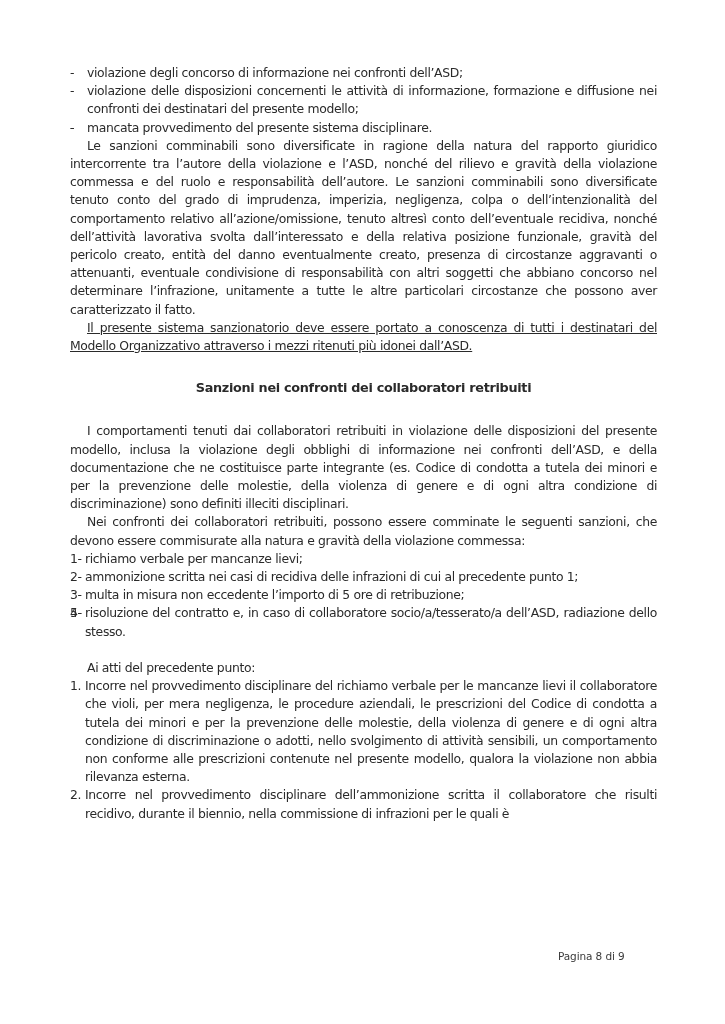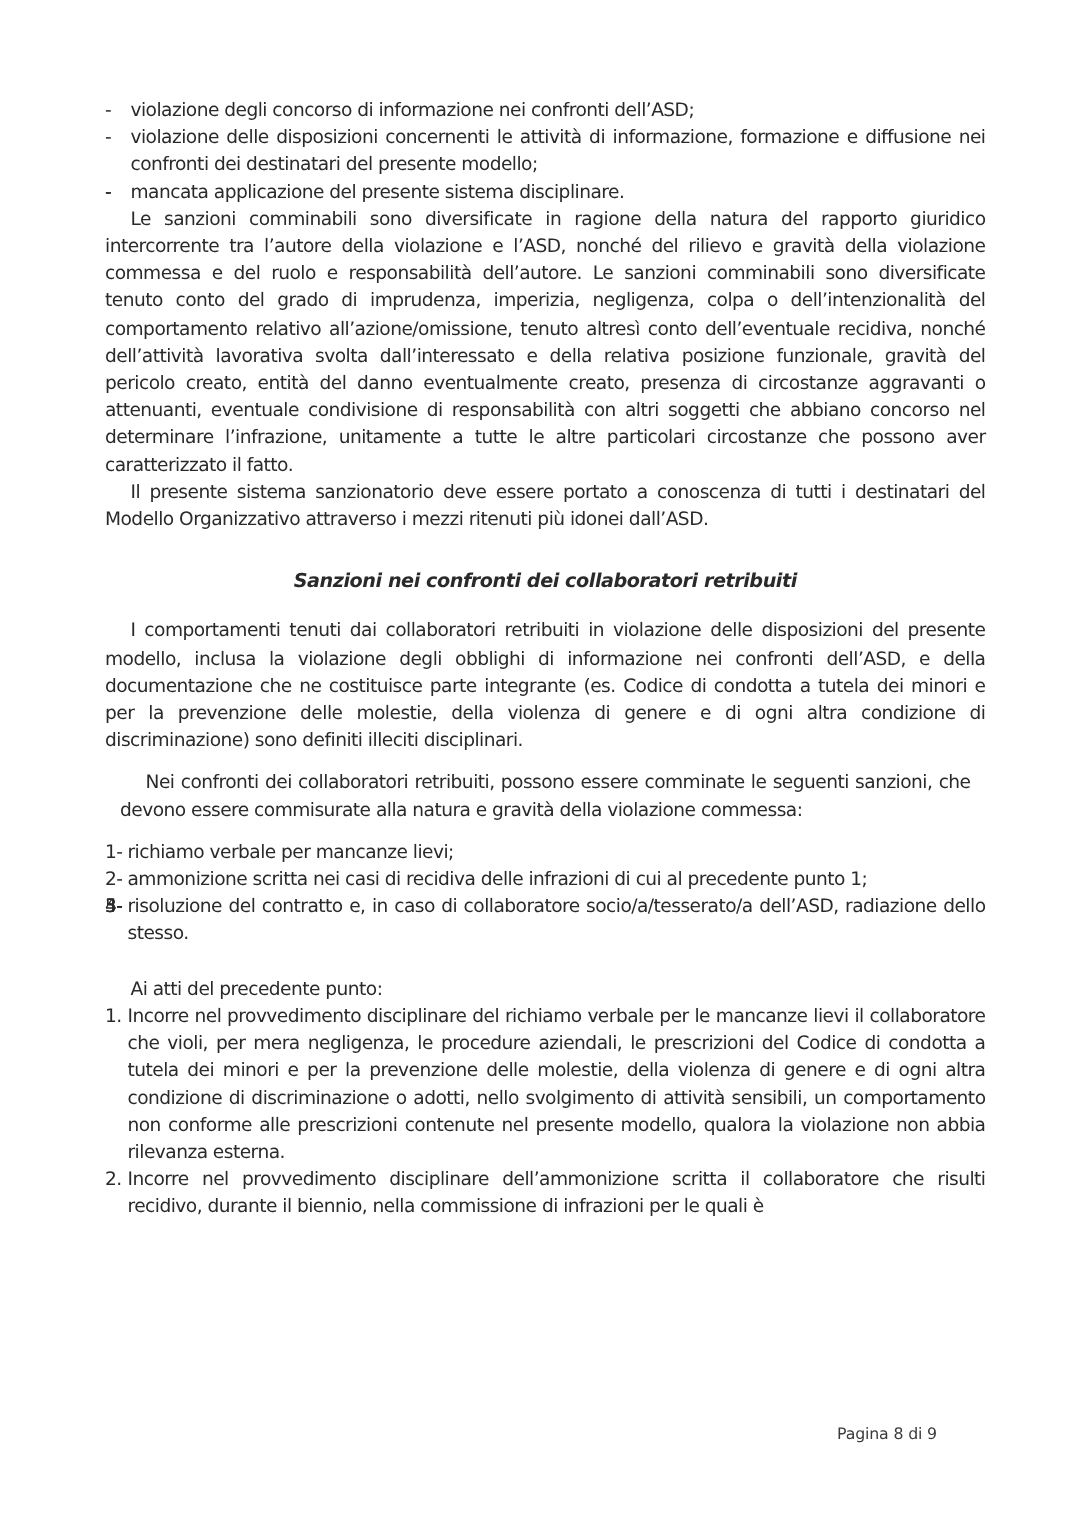--- a/index.html
+++ b/index.html
@@ -32,24 +32,23 @@
       top: 0;
     }
     .para {
       text-indent: 17px;
       text-align: justify;
     }
     .heading {
       text-align: center;
       font-weight: bold;
       margin-top: 24px;
-      margin-bottom: 14px;
+      margin-bottom: 25px;
       font-size: 12.8px;
       letter-spacing: -0.3px;
-      font-style: italic;
     }
     .num-item {
       position: relative;
       padding-left: 15px;
       text-align: justify;
     }
     .num-item .mark {
       position: absolute;
       left: 0;
       top: 0;
@@ -76,43 +75,44 @@
     </div>
     <div class="dash-item">
       <span class="mark">-</span>
       <span>violazione delle disposizioni concernenti le attività di informazione, formazione e diffusione nei confronti dei destinatari del presente modello;</span>
     </div>
     <div class="dash-item">
       <span class="mark">-</span>
     </div>
     <div class="dash-item">
       <span class="mark">-</span>
-      <span>mancata applicazione del presente sistema disciplinare.</span>
+      <span>mancata provvedimento del presente sistema disciplinare.</span>
     </div>
   </div>
 
   <p class="para" style="margin:0;">Le sanzioni comminabili sono diversificate in ragione della natura del rapporto giuridico intercorrente tra l’autore della violazione e l’ASD, nonché del rilievo e gravità della violazione commessa e del ruolo e responsabilità dell’autore. Le sanzioni comminabili sono diversificate tenuto conto del grado di imprudenza, imperizia, negligenza, colpa o dell’intenzionalità del comportamento relativo all’azione/omissione, tenuto altresì conto dell’eventuale recidiva, nonché dell’attività lavorativa svolta dall’interessato e della relativa posizione funzionale, gravità del pericolo creato, entità del danno eventualmente creato, presenza di circostanze aggravanti o attenuanti, eventuale condivisione di responsabilità con altri soggetti che abbiano concorso nel determinare l’infrazione, unitamente a tutte le altre particolari circostanze che possono aver caratterizzato il fatto.</p>
-  <p class="para" style="margin:0;">Il presente sistema sanzionatorio deve essere portato a conoscenza di tutti i destinatari del Modello Organizzativo attraverso i mezzi ritenuti più idonei dall’ASD.</p>
+  <p class="para" style="margin:0;text-decoration:underline;">Il presente sistema sanzionatorio deve essere portato a conoscenza di tutti i destinatari del Modello Organizzativo attraverso i mezzi ritenuti più idonei dall’ASD.</p>
 
   <div class="heading">Sanzioni nei confronti dei collaboratori retribuiti</div>
 
   <p class="para" style="margin:0;">I comportamenti tenuti dai collaboratori retribuiti in violazione delle disposizioni del presente modello, inclusa la violazione degli obblighi di informazione nei confronti dell’ASD, e della documentazione che ne costituisce parte integrante (es. Codice di condotta a tutela dei minori e per la prevenzione delle molestie, della violenza di genere e di ogni altra condizione di discriminazione) sono definiti illeciti disciplinari.</p>
-  <p class="para" style="margin:10px;">Nei confronti dei collaboratori retribuiti, possono essere comminate le seguenti sanzioni, che devono essere commisurate alla natura e gravità della violazione commessa:</p>
+  <p class="para" style="margin:0;">Nei confronti dei collaboratori retribuiti, possono essere comminate le seguenti sanzioni, che devono essere commisurate alla natura e gravità della violazione commessa:</p>
 
   <div>
     <div class="num-item">
       <span class="mark">1-</span>
       <span>richiamo verbale per mancanze lievi;</span>
     </div>
     <div class="num-item">
       <span class="mark">2-</span>
       <span>ammonizione scritta nei casi di recidiva delle infrazioni di cui al precedente punto 1;</span>
     </div>
     <div class="num-item">
       <span class="mark">3-</span>
+      <span>multa in misura non eccedente l’importo di 5 ore di retribuzione;</span>
     </div>
     <div class="num-item">
       <span class="mark">4-</span>
     </div>
     <div class="num-item">
       <span class="mark">5-</span>
       <span>risoluzione del contratto e, in caso di collaboratore socio/a/tesserato/a dell’ASD, radiazione dello stesso.</span>
     </div>
   </div>
 

